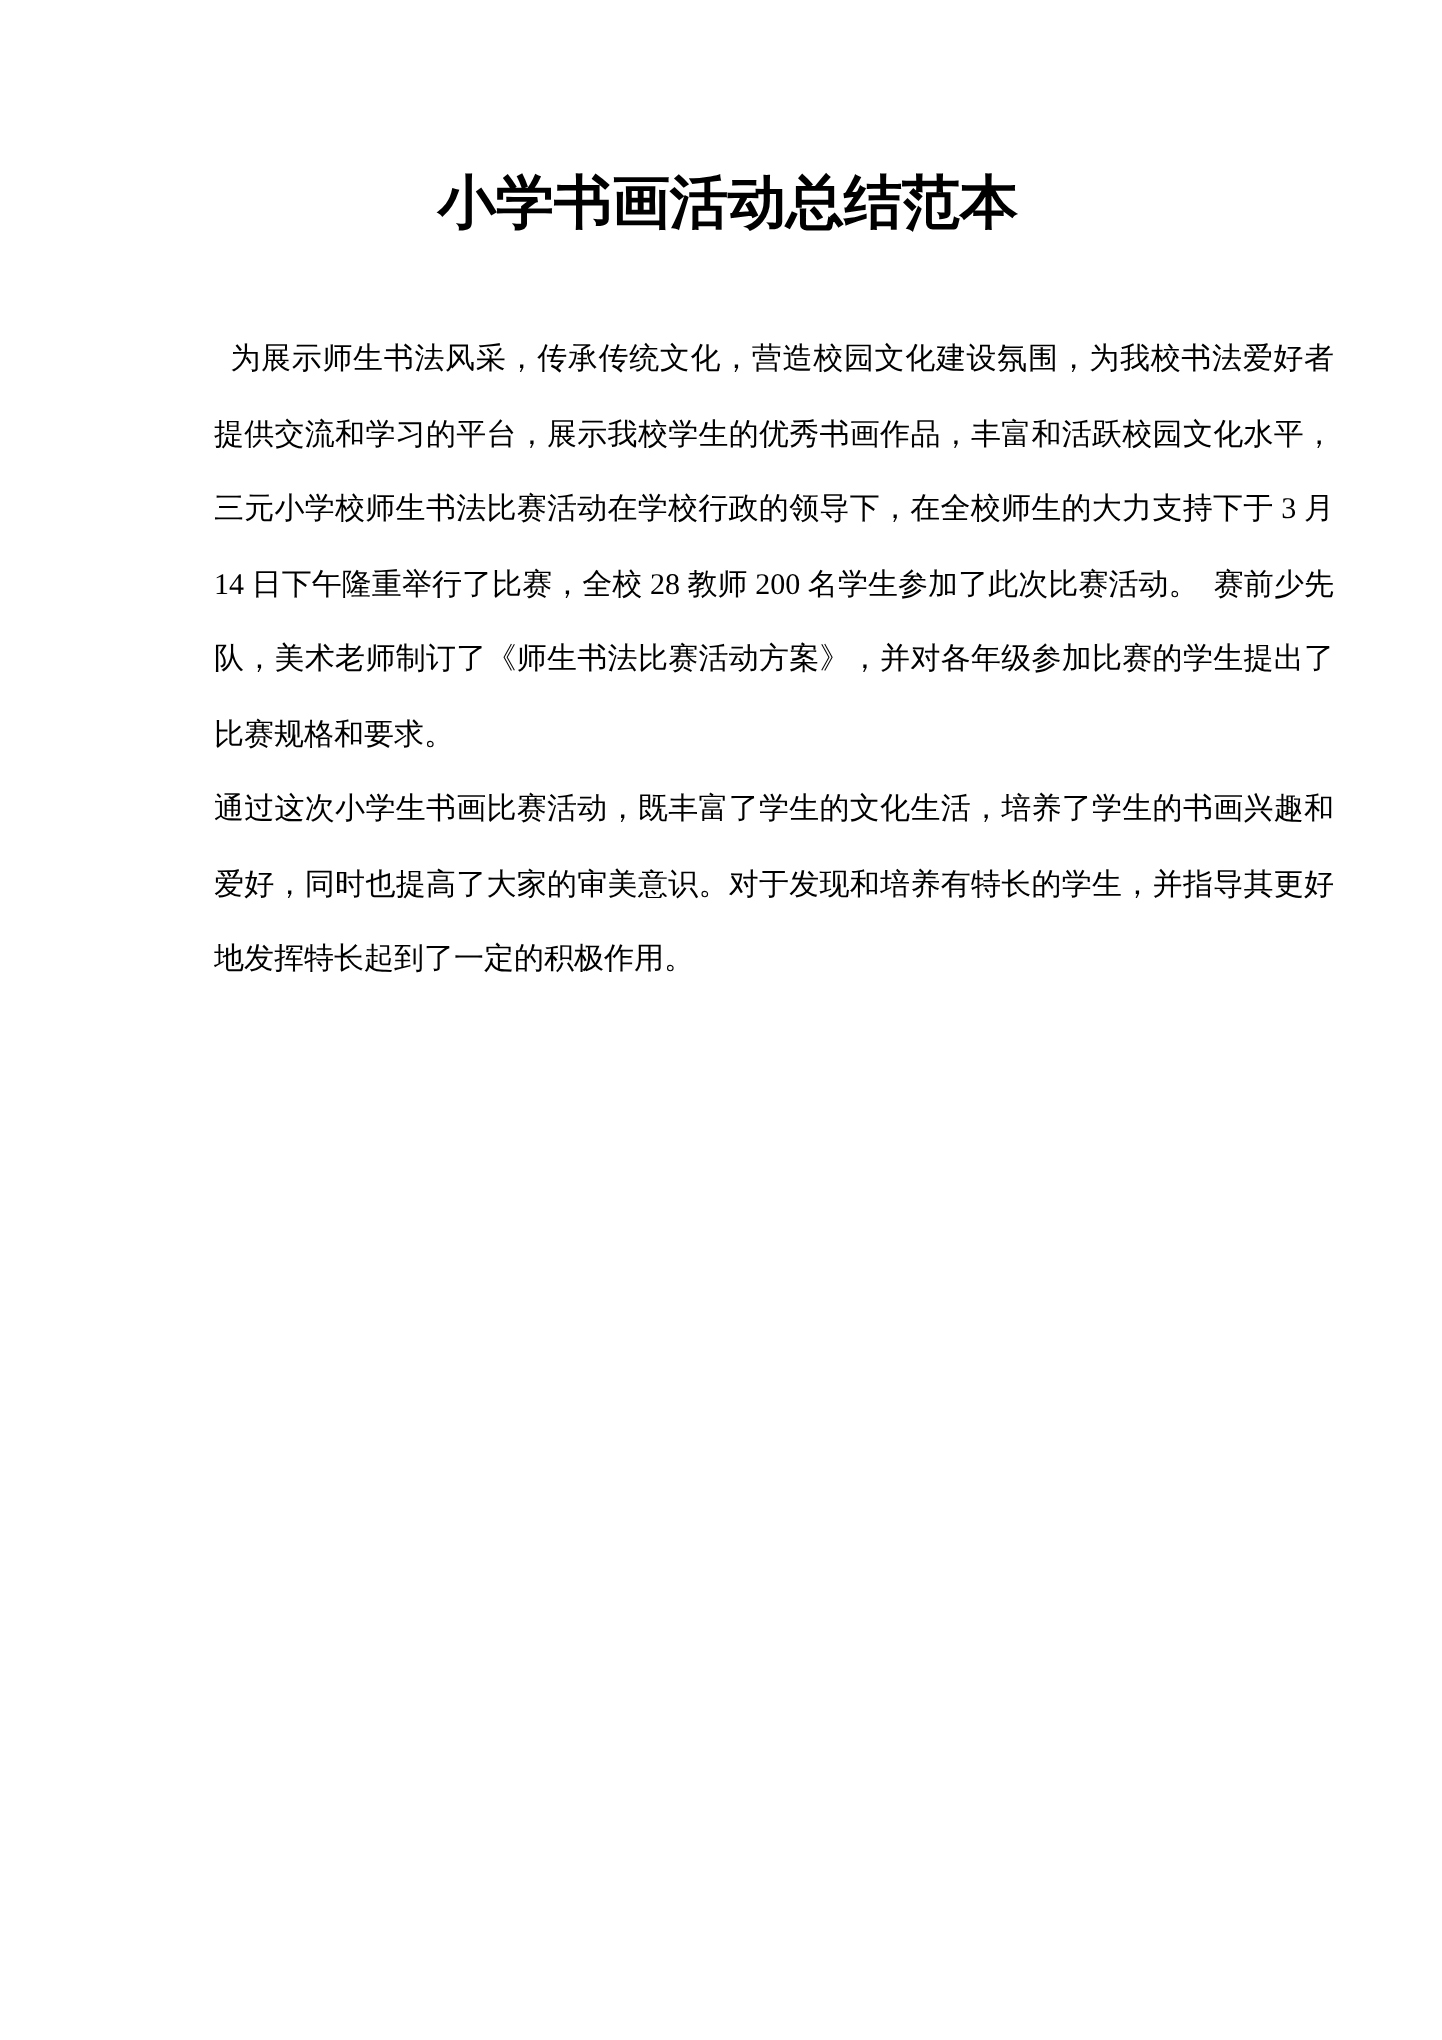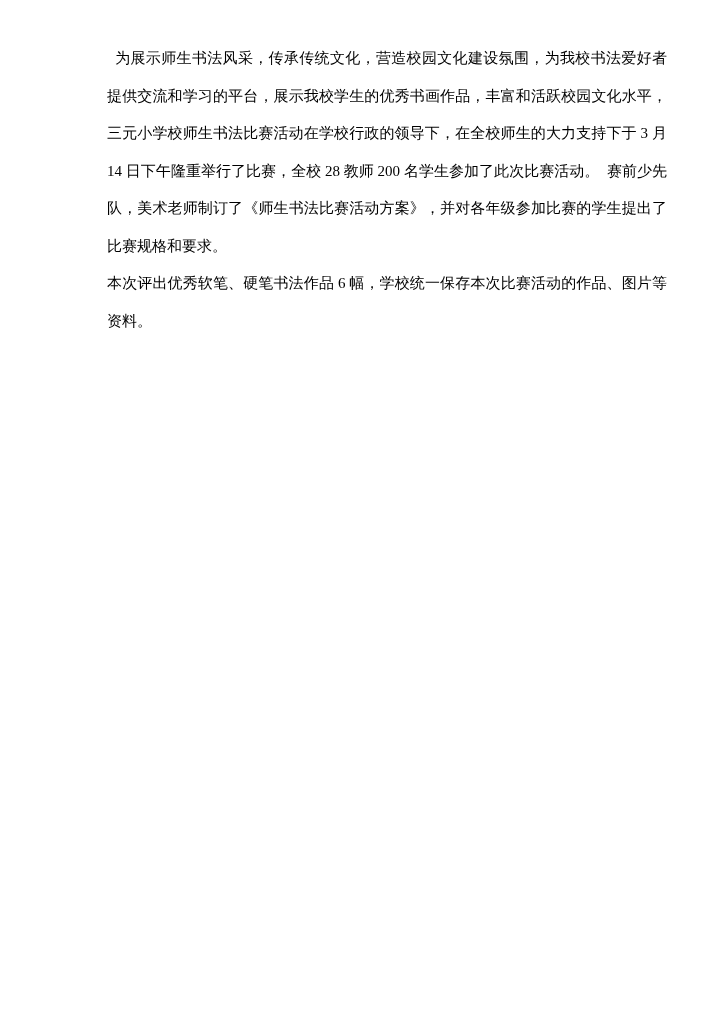--- a/index.html
+++ b/index.html
@@ -37,17 +37,18 @@
     padding: 0;
     white-space: pre-wrap;       
     word-break: break-all;
     text-align: justify;
   }
 </style>
 </head>
 <body>
 
 <div class="page">
+  <h1 class="doc-title">小学书画活动总结范本</h1>
   <div class="doc-body">
     <p class="para">  为展示师生书法风采，传承传统文化，营造校园文化建设氛围，为我校书法爱好者提供交流和学习的平台，展示我校学生的优秀书画作品，丰富和活跃校园文化水平，三元小学校师生书法比赛活动在学校行政的领导下，在全校师生的大力支持下于 3 月 14 日下午隆重举行了比赛，全校 28 教师 200 名学生参加了此次比赛活动。  赛前少先队，美术老师制订了《师生书法比赛活动方案》，并对各年级参加比赛的学生提出了比赛规格和要求。</p>
-    <p class="para">本次评出优秀软笔、硬笔书法作品 6 幅，学校统一保存本次比赛活动的作品、图片等资料。</p>
+    <p class="para">通过这次小学生书画比赛活动，既丰富了学生的文化生活，培养了学生的书画兴趣和爱好，同时也提高了大家的审美意识。对于发现和培养有特长的学生，并指导其更好地发挥特长起到了一定的积极作用。</p>
   </div>
 </div>
 
 </body></html>

